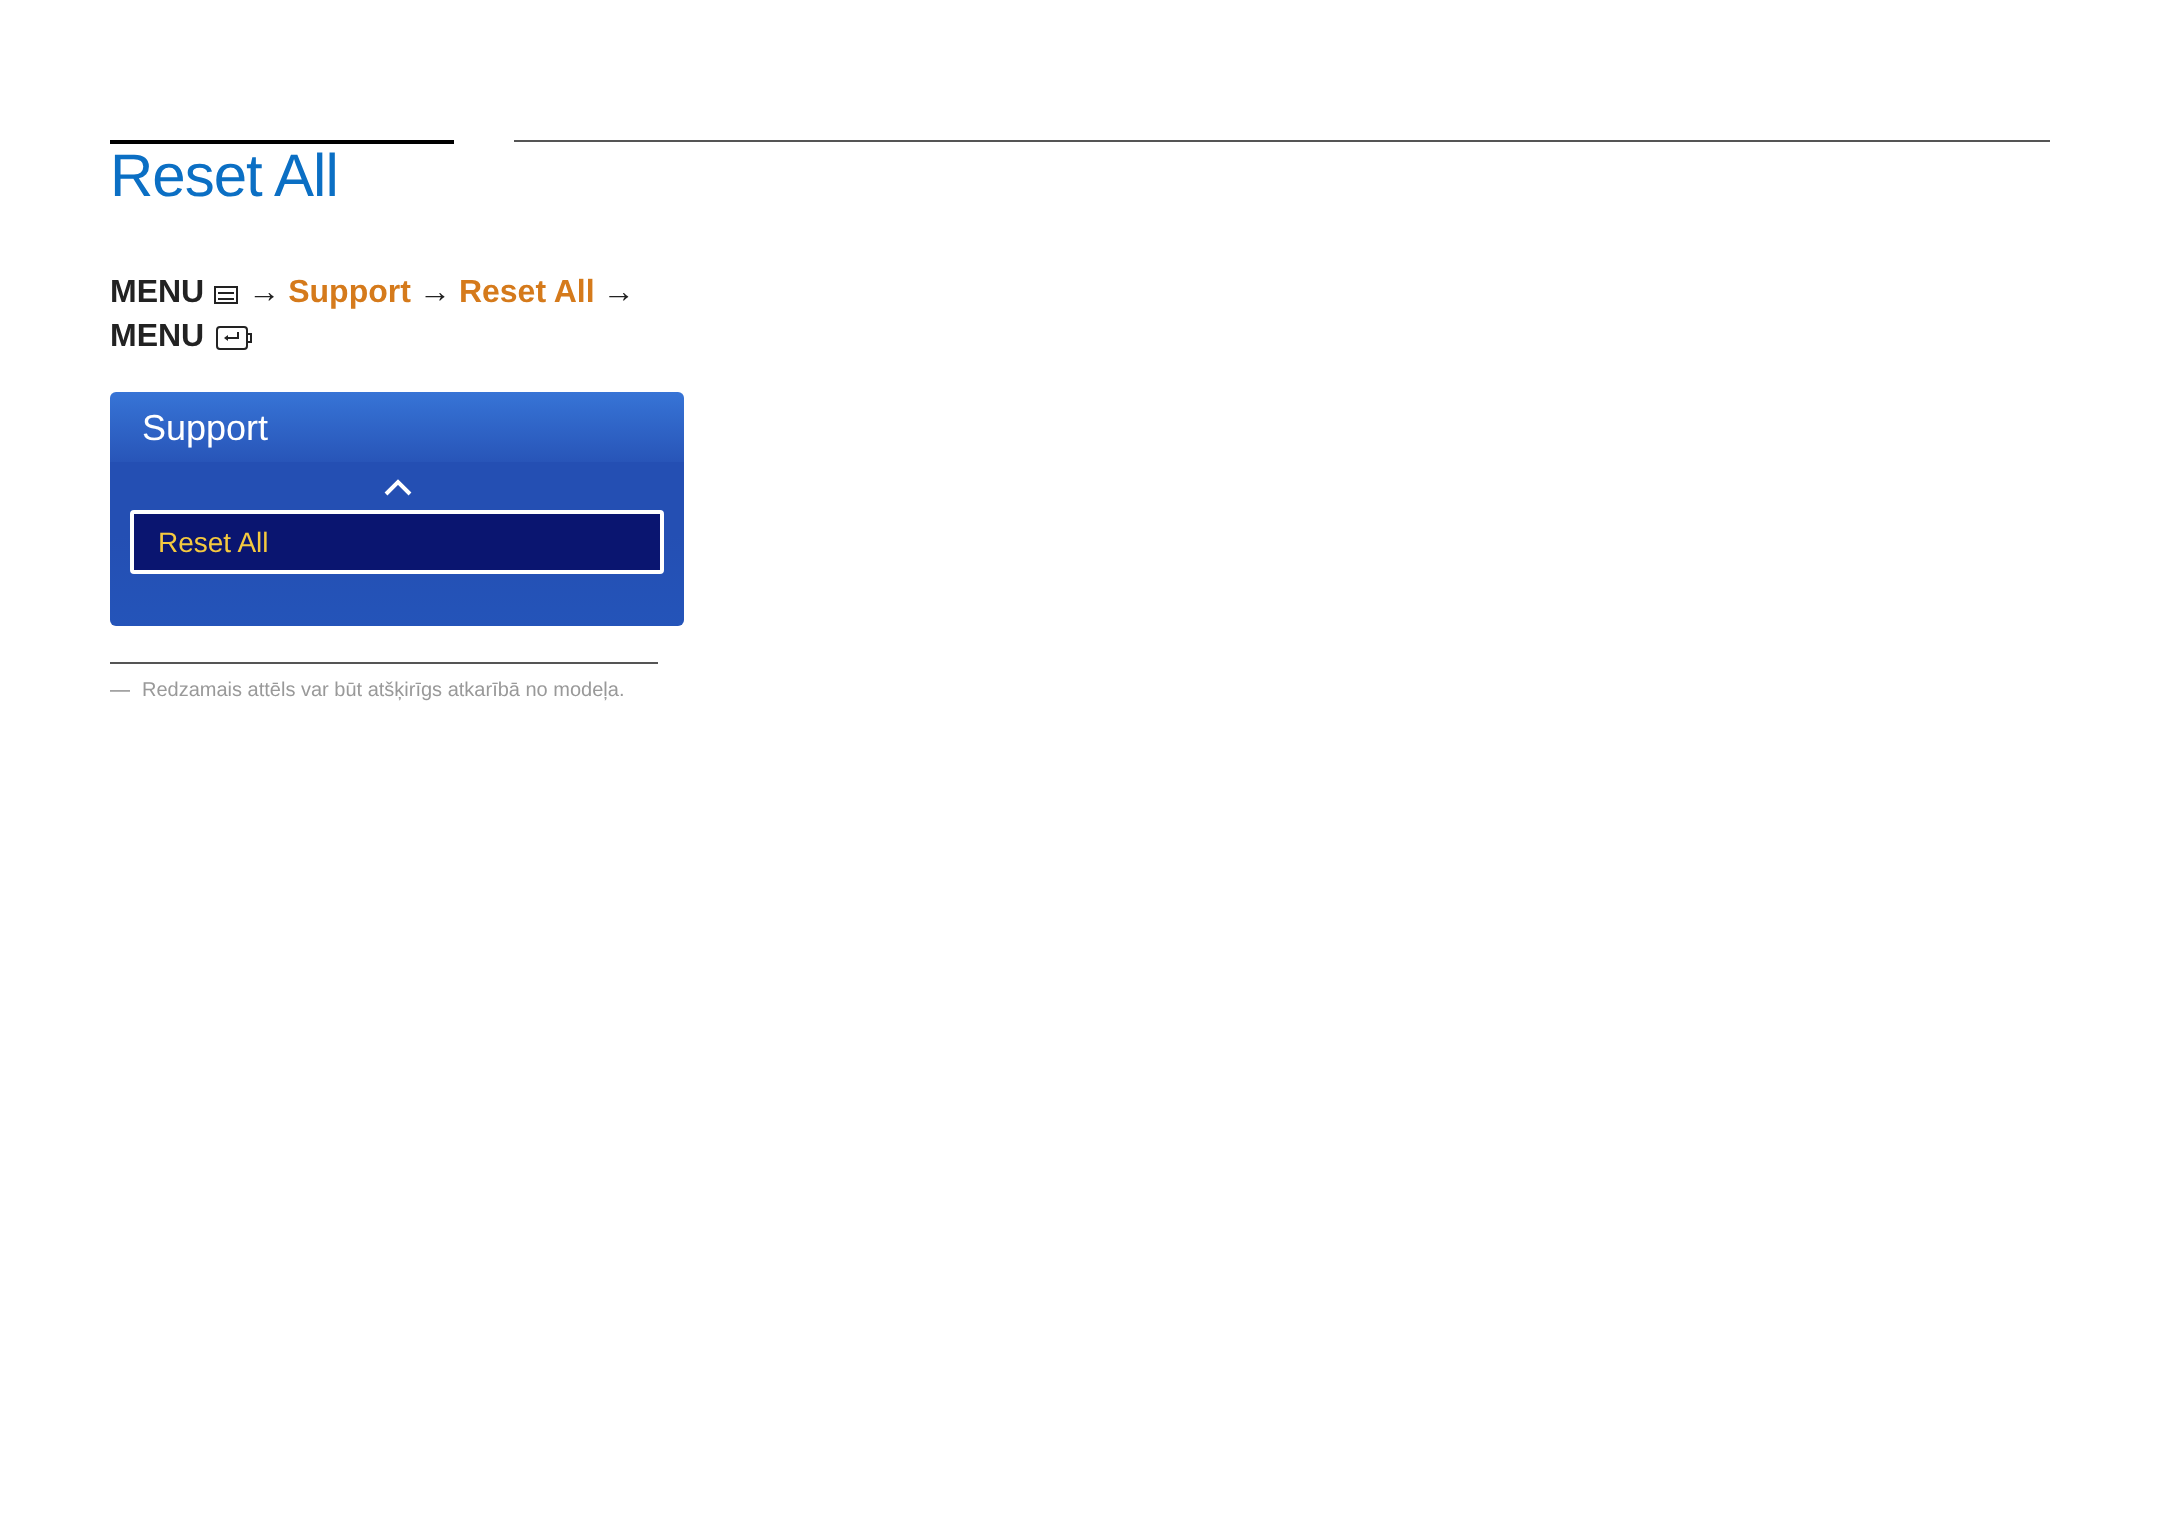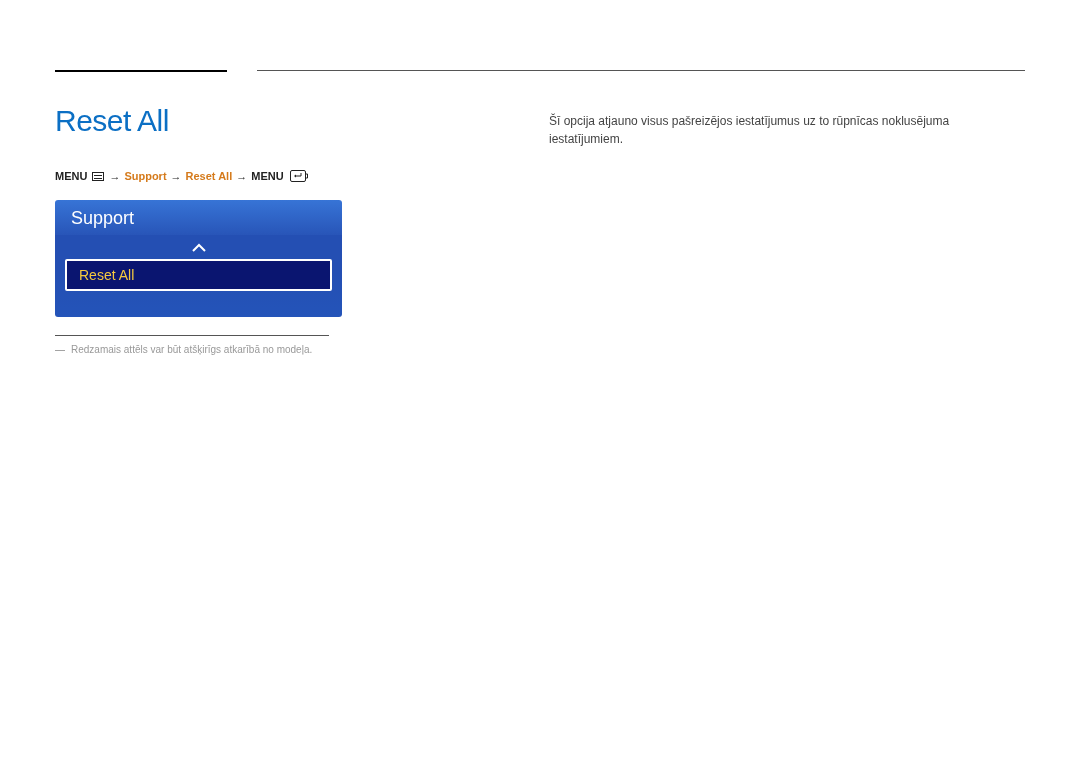--- a/index.html
+++ b/index.html
@@ -5,21 +5,21 @@
   * { margin: 0; padding: 0; box-sizing: border-box; }
   body {
     font-family: "Segoe UI", Arial, sans-serif;
     background: #ffffff;
     width: 1080px;
     height: 763px;
     position: relative;
     color: #333;
   }
   .page {
-    padding: 76px 55px 0 55px;
+    padding: 44px 55px 0 55px;
   }
   .header-rule-short {
     width: 172px;
     border-top: 2px solid #000;
     position: absolute;
     top: 70px;
     left: 55px;
   }
   .header-rule-long {
     position: absolute;
@@ -41,21 +41,21 @@
     flex: 1;
   }
   .title {
     color: #0b6fc4;
     font-size: 30px;
     font-weight: 400;
     letter-spacing: -0.5px;
     margin-bottom: 32px;
   }
   .breadcrumb {
-    font-size: 11px;
+    font-size: 16px;
     color: #555;
     margin-bottom: 18px;
     display: flex;
     align-items: center;
     flex-wrap: wrap;
     gap: 4px;
   }
   .breadcrumb .bold { color: #222; font-weight: 700; }
   .breadcrumb .orange { color: #d57a1b; font-weight: 600; }
   .menu-icon {
@@ -180,17 +180,14 @@
         </div>
       </div>
 
       <hr class="footnote-divider">
       <div class="footnote">
         <span class="footnote-dash">―</span>
         <span>Redzamais attēls var būt atšķirīgs atkarībā no modeļa.</span>
       </div>
     </div>
 
-    <div class="right-col">
-      <p class="description">Šī opcija atjauno visus pašreizējos iestatījumus uz to rūpnīcas noklusējuma iestatījumiem.</p>
-    </div>
   </div>
 </div>
 
 </body></html>

